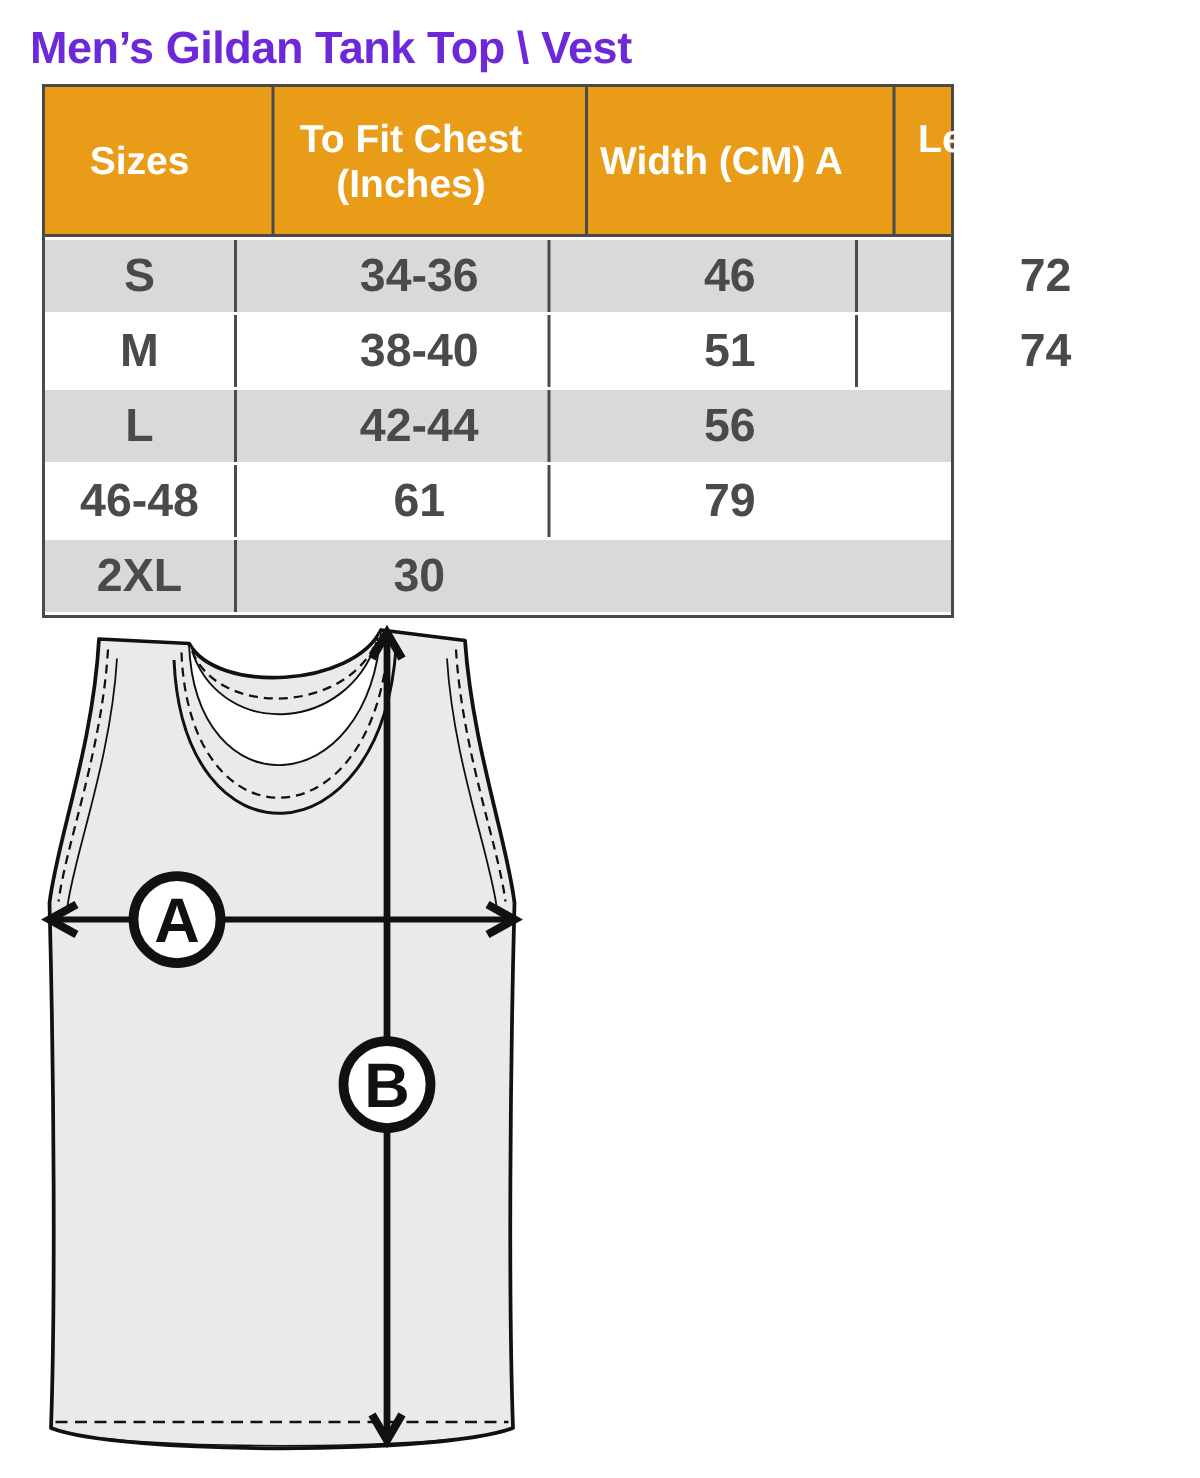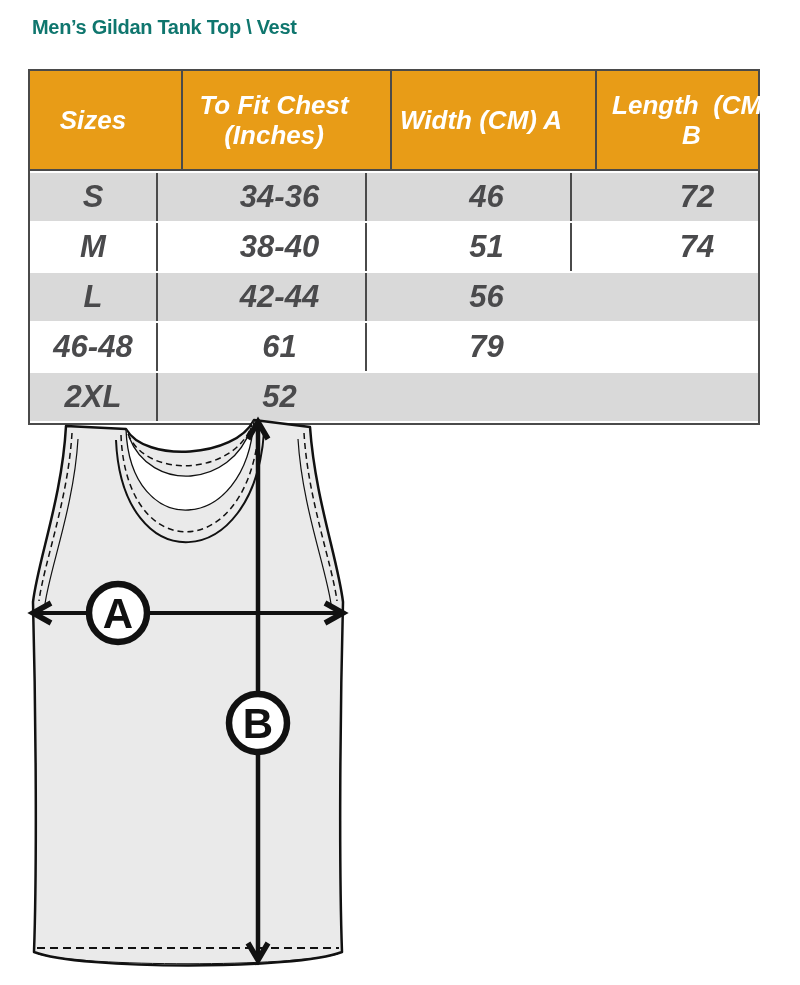--- a/index.html
+++ b/index.html
@@ -1,27 +1,27 @@
 <!DOCTYPE html>
 <html><head>
 <meta charset="utf-8">
 <style>
   html,body { margin:0; padding:0; }
   body {
     width:800px; height:985px; background:#ffffff; position:relative;
     font-family:"Liberation Sans", sans-serif; overflow:hidden;
   }
   .page-title {
-    position:absolute; left:32px; top:16px;
-    font-size:20px; font-weight:700; color:#0f766e; letter-spacing:-0.3px;
+    position:absolute; left:20px; top:16px;
+    font-size:30px; font-weight:700; color:#6d28d9; letter-spacing:-0.3px;
     white-space:pre;
   }
   .size-table {
-    position:absolute; left:28px; top:69px; width:732px;
-    border:2px solid #4a4a4a; box-sizing:border-box;font-style:italic;
+    position:absolute; left:28px; top:56px; width:608px;
+    border:2px solid #4a4a4a; box-sizing:border-box;
   }
   .t-row {
     display:grid; grid-template-columns:126px 209px 205px 216px;
   }
   .t-head { height:98px; background:#E89C17; border-bottom:2px solid #4a4a4a; }
   .t-body-row { height:48px; }
   .t-body-row.alt { background:#D9D9D9; border-top:2px solid #fff; border-bottom:2px solid #fff; }
   .hcell {
     display:flex; flex-direction:column; align-items:center; justify-content:center;
     color:#fff; font-weight:700; font-size:26px; line-height:30px; text-align:center;
@@ -80,21 +80,21 @@
     <div class="cell">42-44</div>
     <div class="cell">56</div>
   </div>
   <div class="t-row t-body-row">
     <div class="cell">46-48</div>
     <div class="cell">61</div>
     <div class="cell">79</div>
   </div>
   <div class="t-row t-body-row alt">
     <div class="cell">2XL</div>
-    <div class="cell">52</div>
+    <div class="cell">30</div>
   </div>
 </div>
 
 <svg class="diagram" viewBox="0 0 360 575" xmlns="http://www.w3.org/2000/svg">
 
   <path d="M 56,18 L 116,21
            C 135,55 225,50 244,12
            L 300,19
            C 305,90 328,152 333,194
            C 330,310 329,460 332,544

